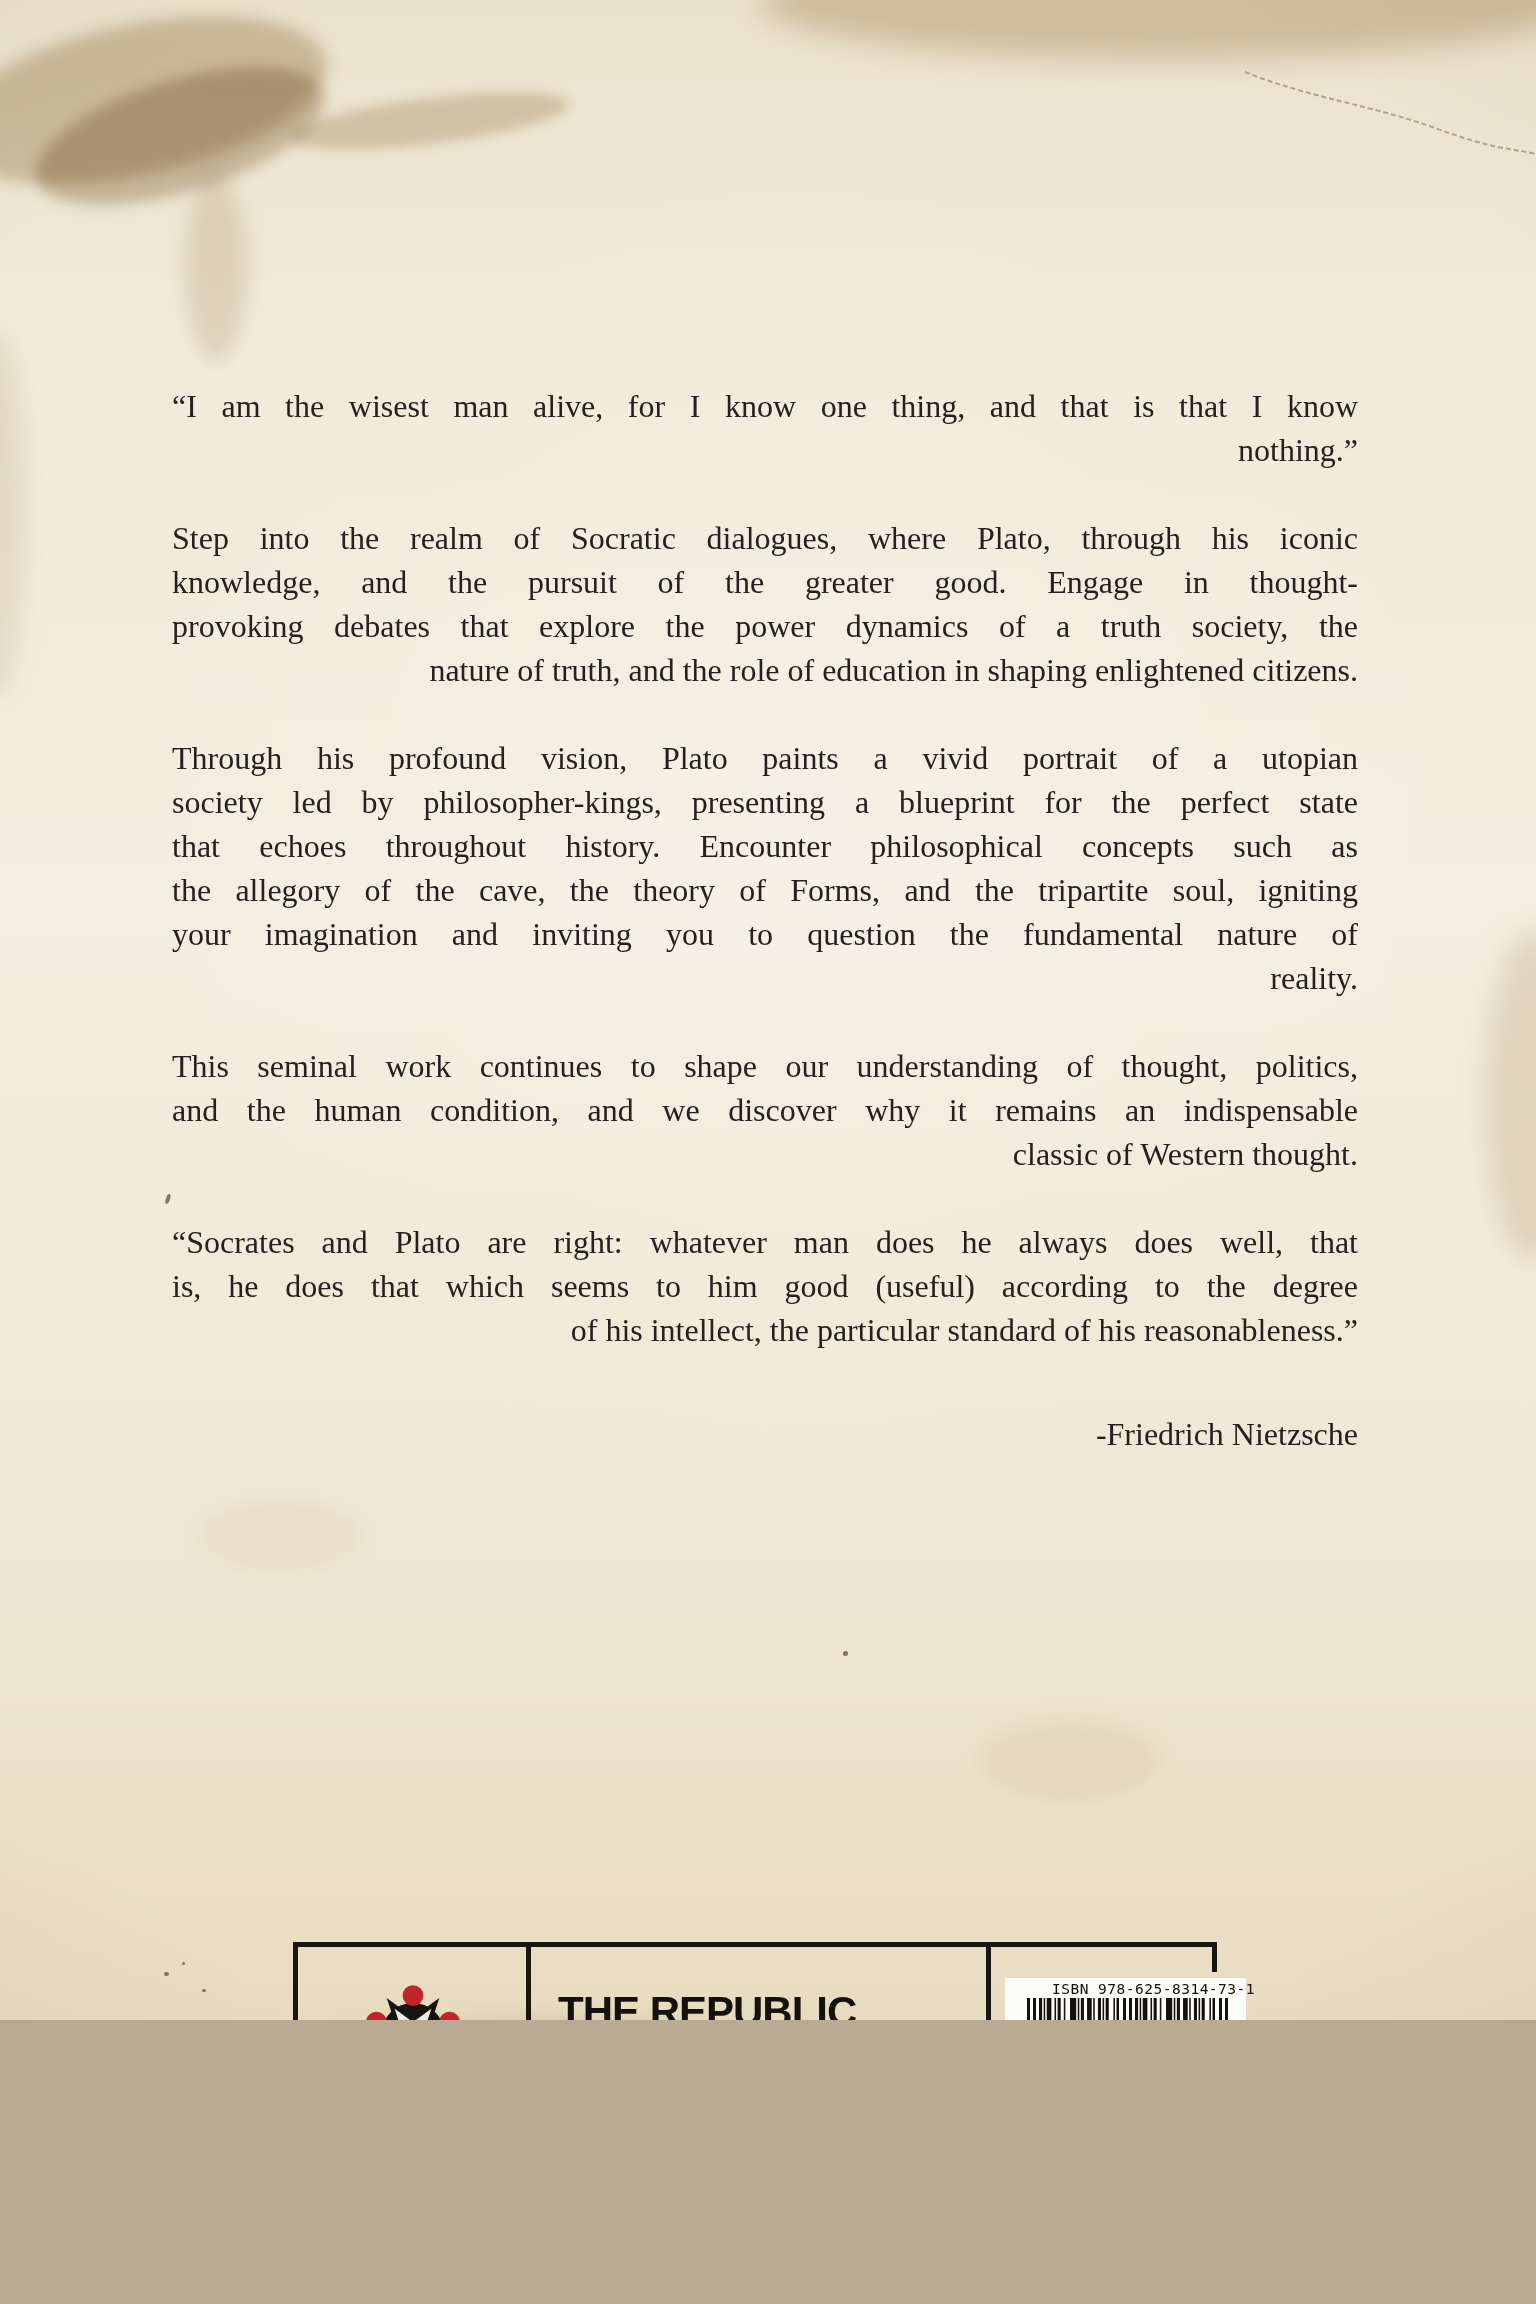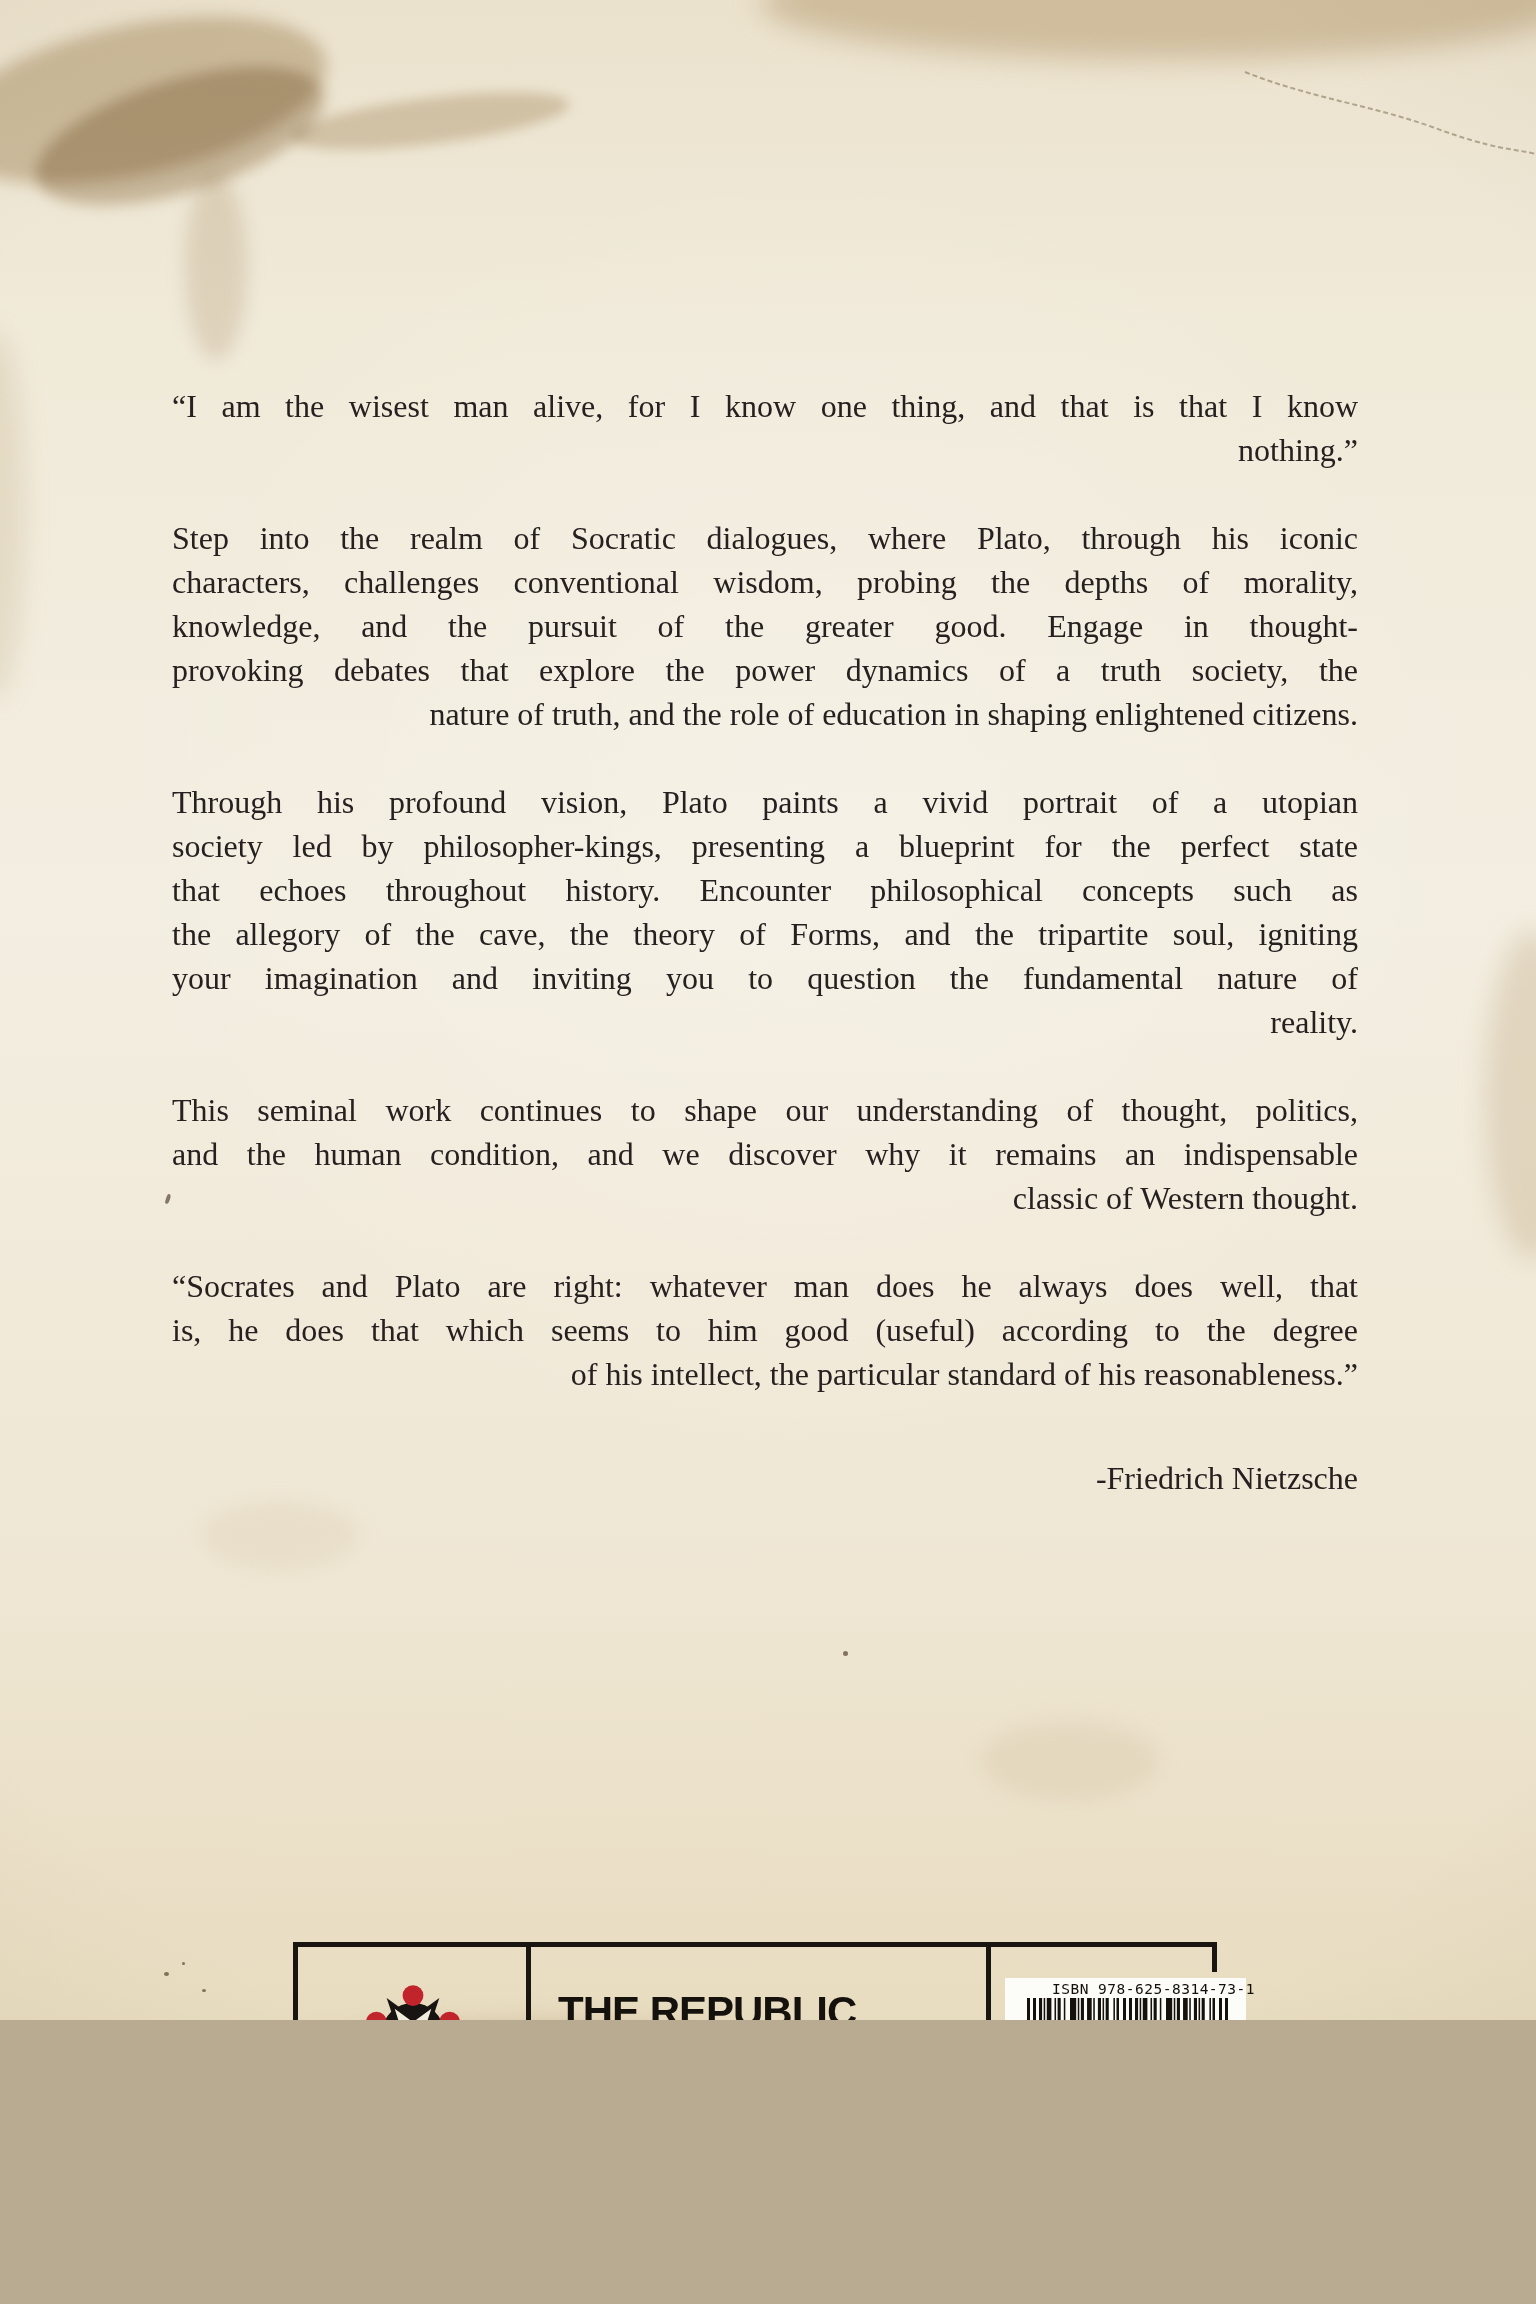--- a/index.html
+++ b/index.html
@@ -65,21 +65,20 @@
 
 <div class="page">
 
   <main class="copy" id="copy">
       <div class="block">
         <div class="line j">“I am the wisest man alive, for I know one thing, and that is that I know</div>
         <div class="line">nothing.”</div>
       </div>
       <div class="block">
         <div class="line j">Step into the realm of Socratic dialogues, where Plato, through his iconic</div>
-        <div class="line j">characters, challenges conventional wisdom, probing the depths of morality,</div>
         <div class="line j">knowledge, and the pursuit of the greater good. Engage in thought-</div>
         <div class="line j">provoking debates that explore the power dynamics of a truth society, the</div>
         <div class="line">nature of truth, and the role of education in shaping enlightened citizens.</div>
       </div>
       <div class="block">
         <div class="line j">Through his profound vision, Plato paints a vivid portrait of a utopian</div>
         <div class="line j">society led by philosopher-kings, presenting a blueprint for the perfect state</div>
         <div class="line j">that echoes throughout history. Encounter philosophical concepts such as</div>
         <div class="line j">the allegory of the cave, the theory of Forms, and the tripartite soul, igniting</div>
         <div class="line j">your imagination and inviting you to question the fundamental nature of</div>

